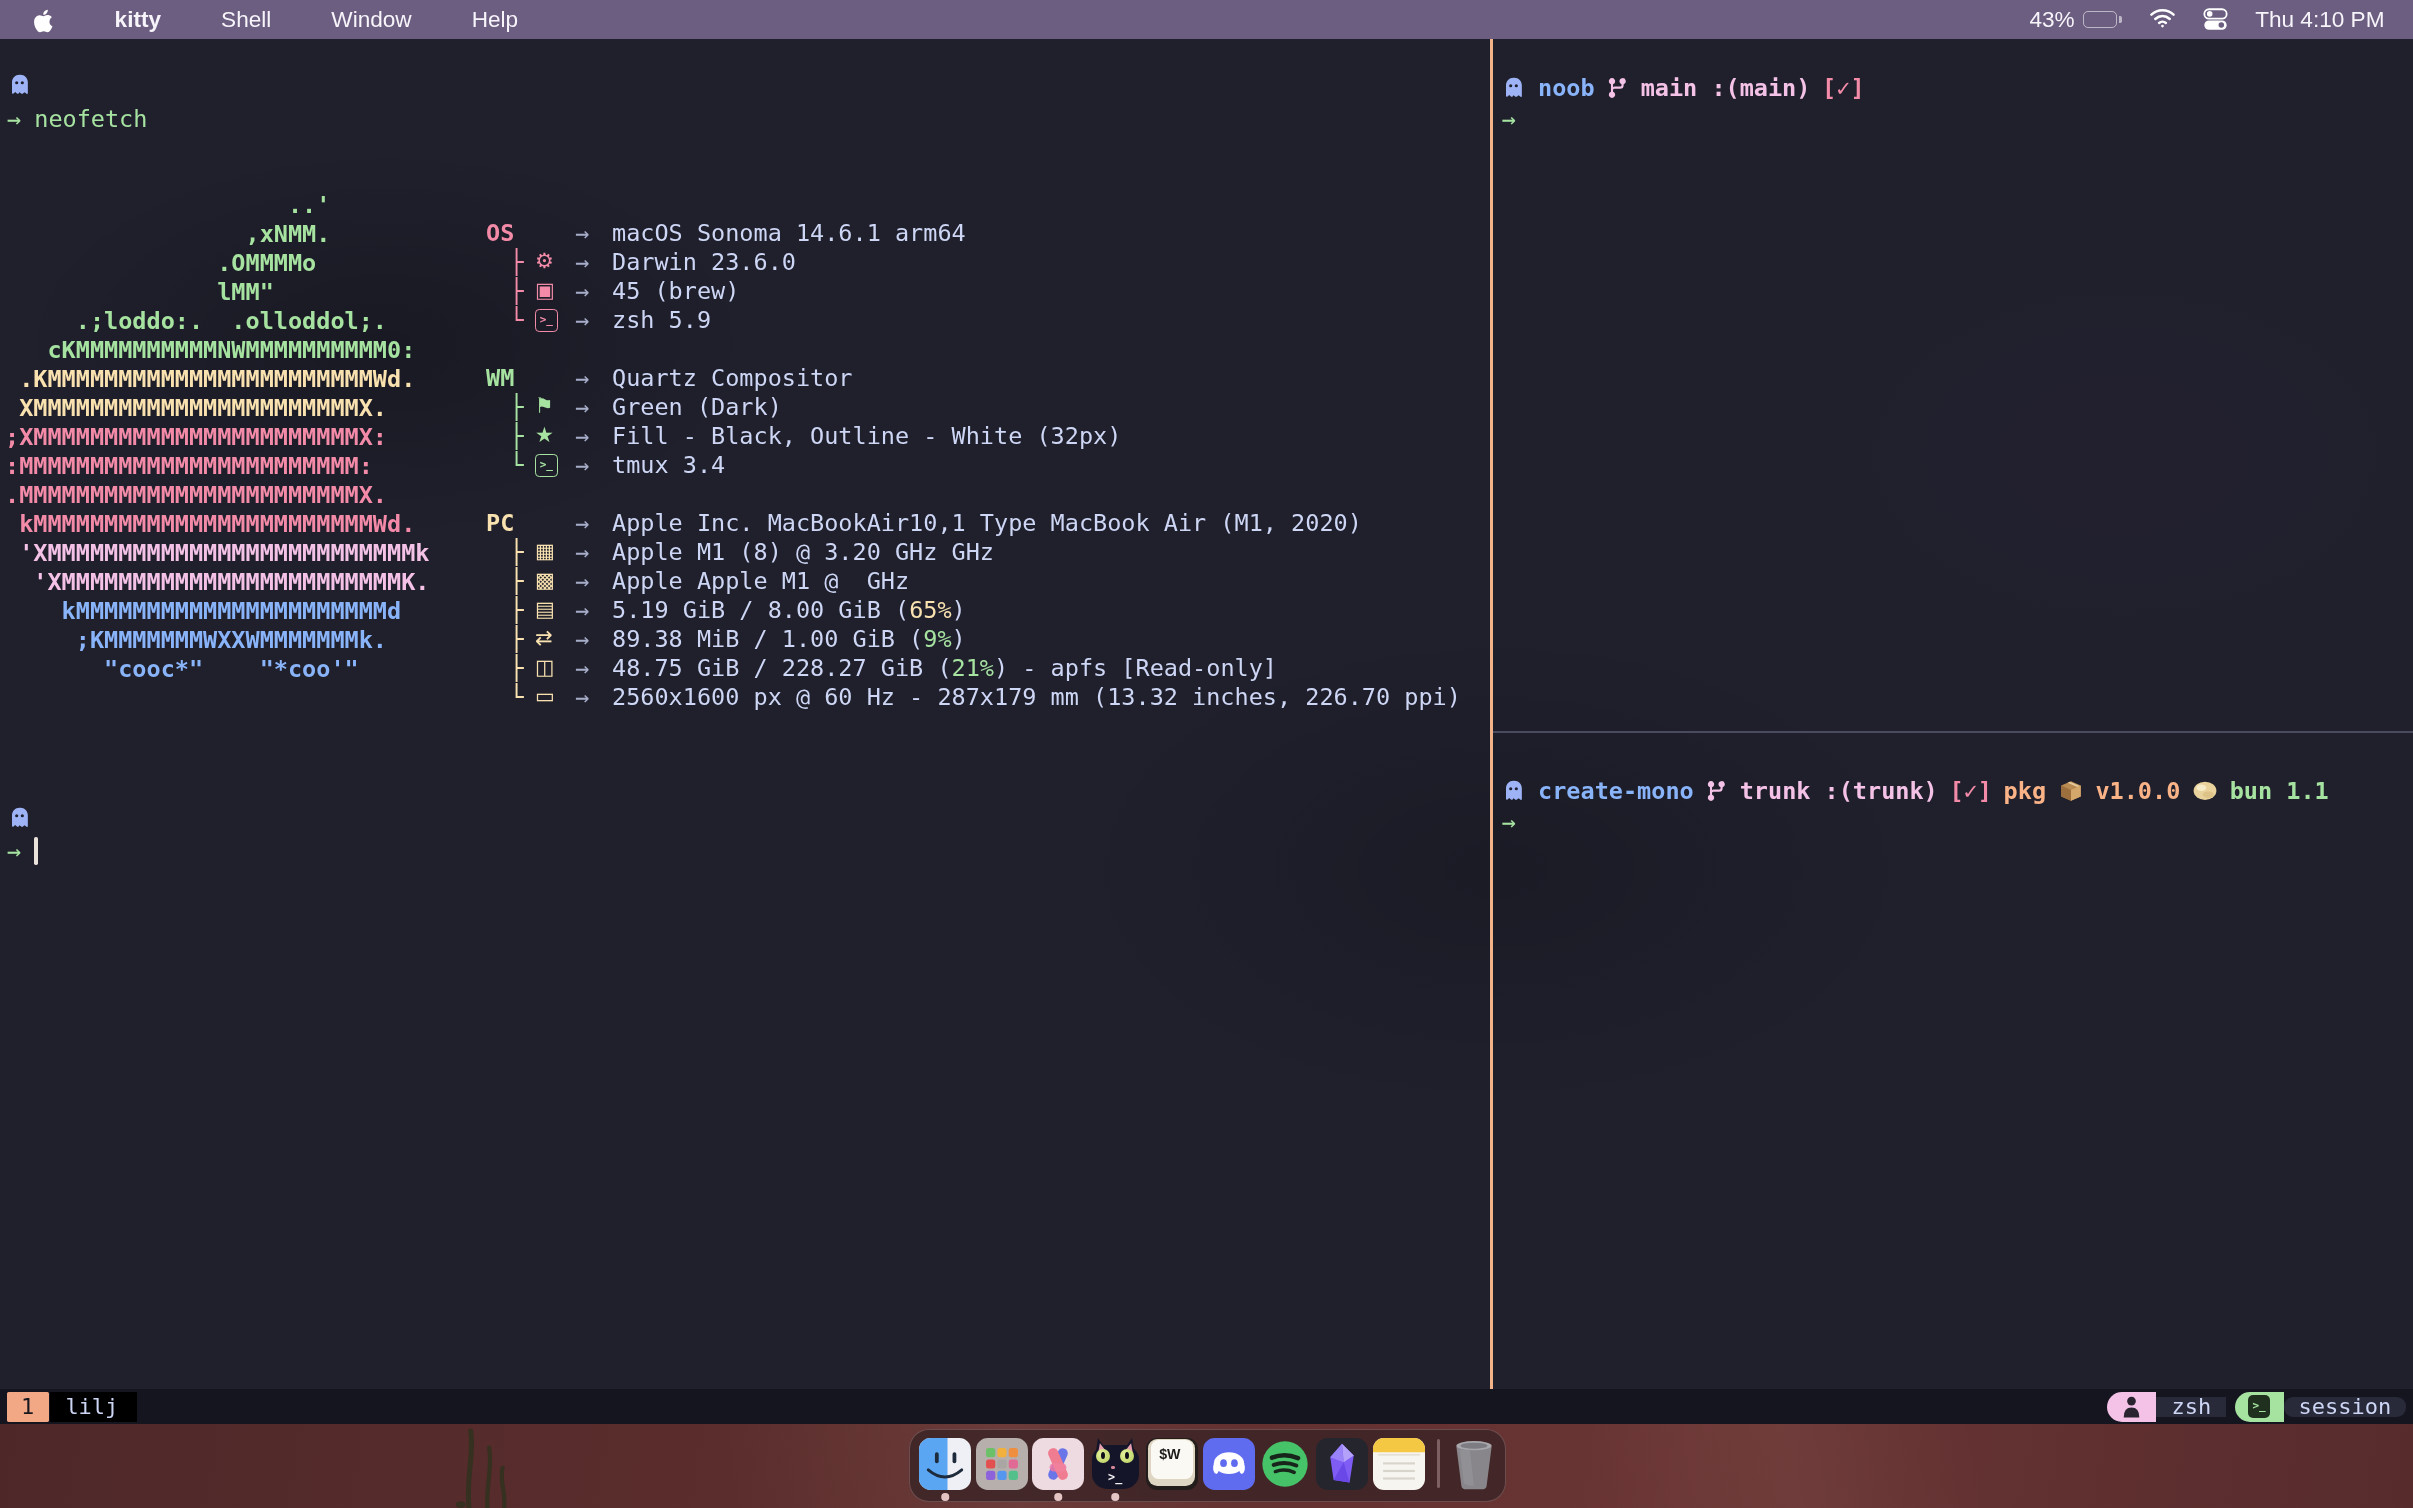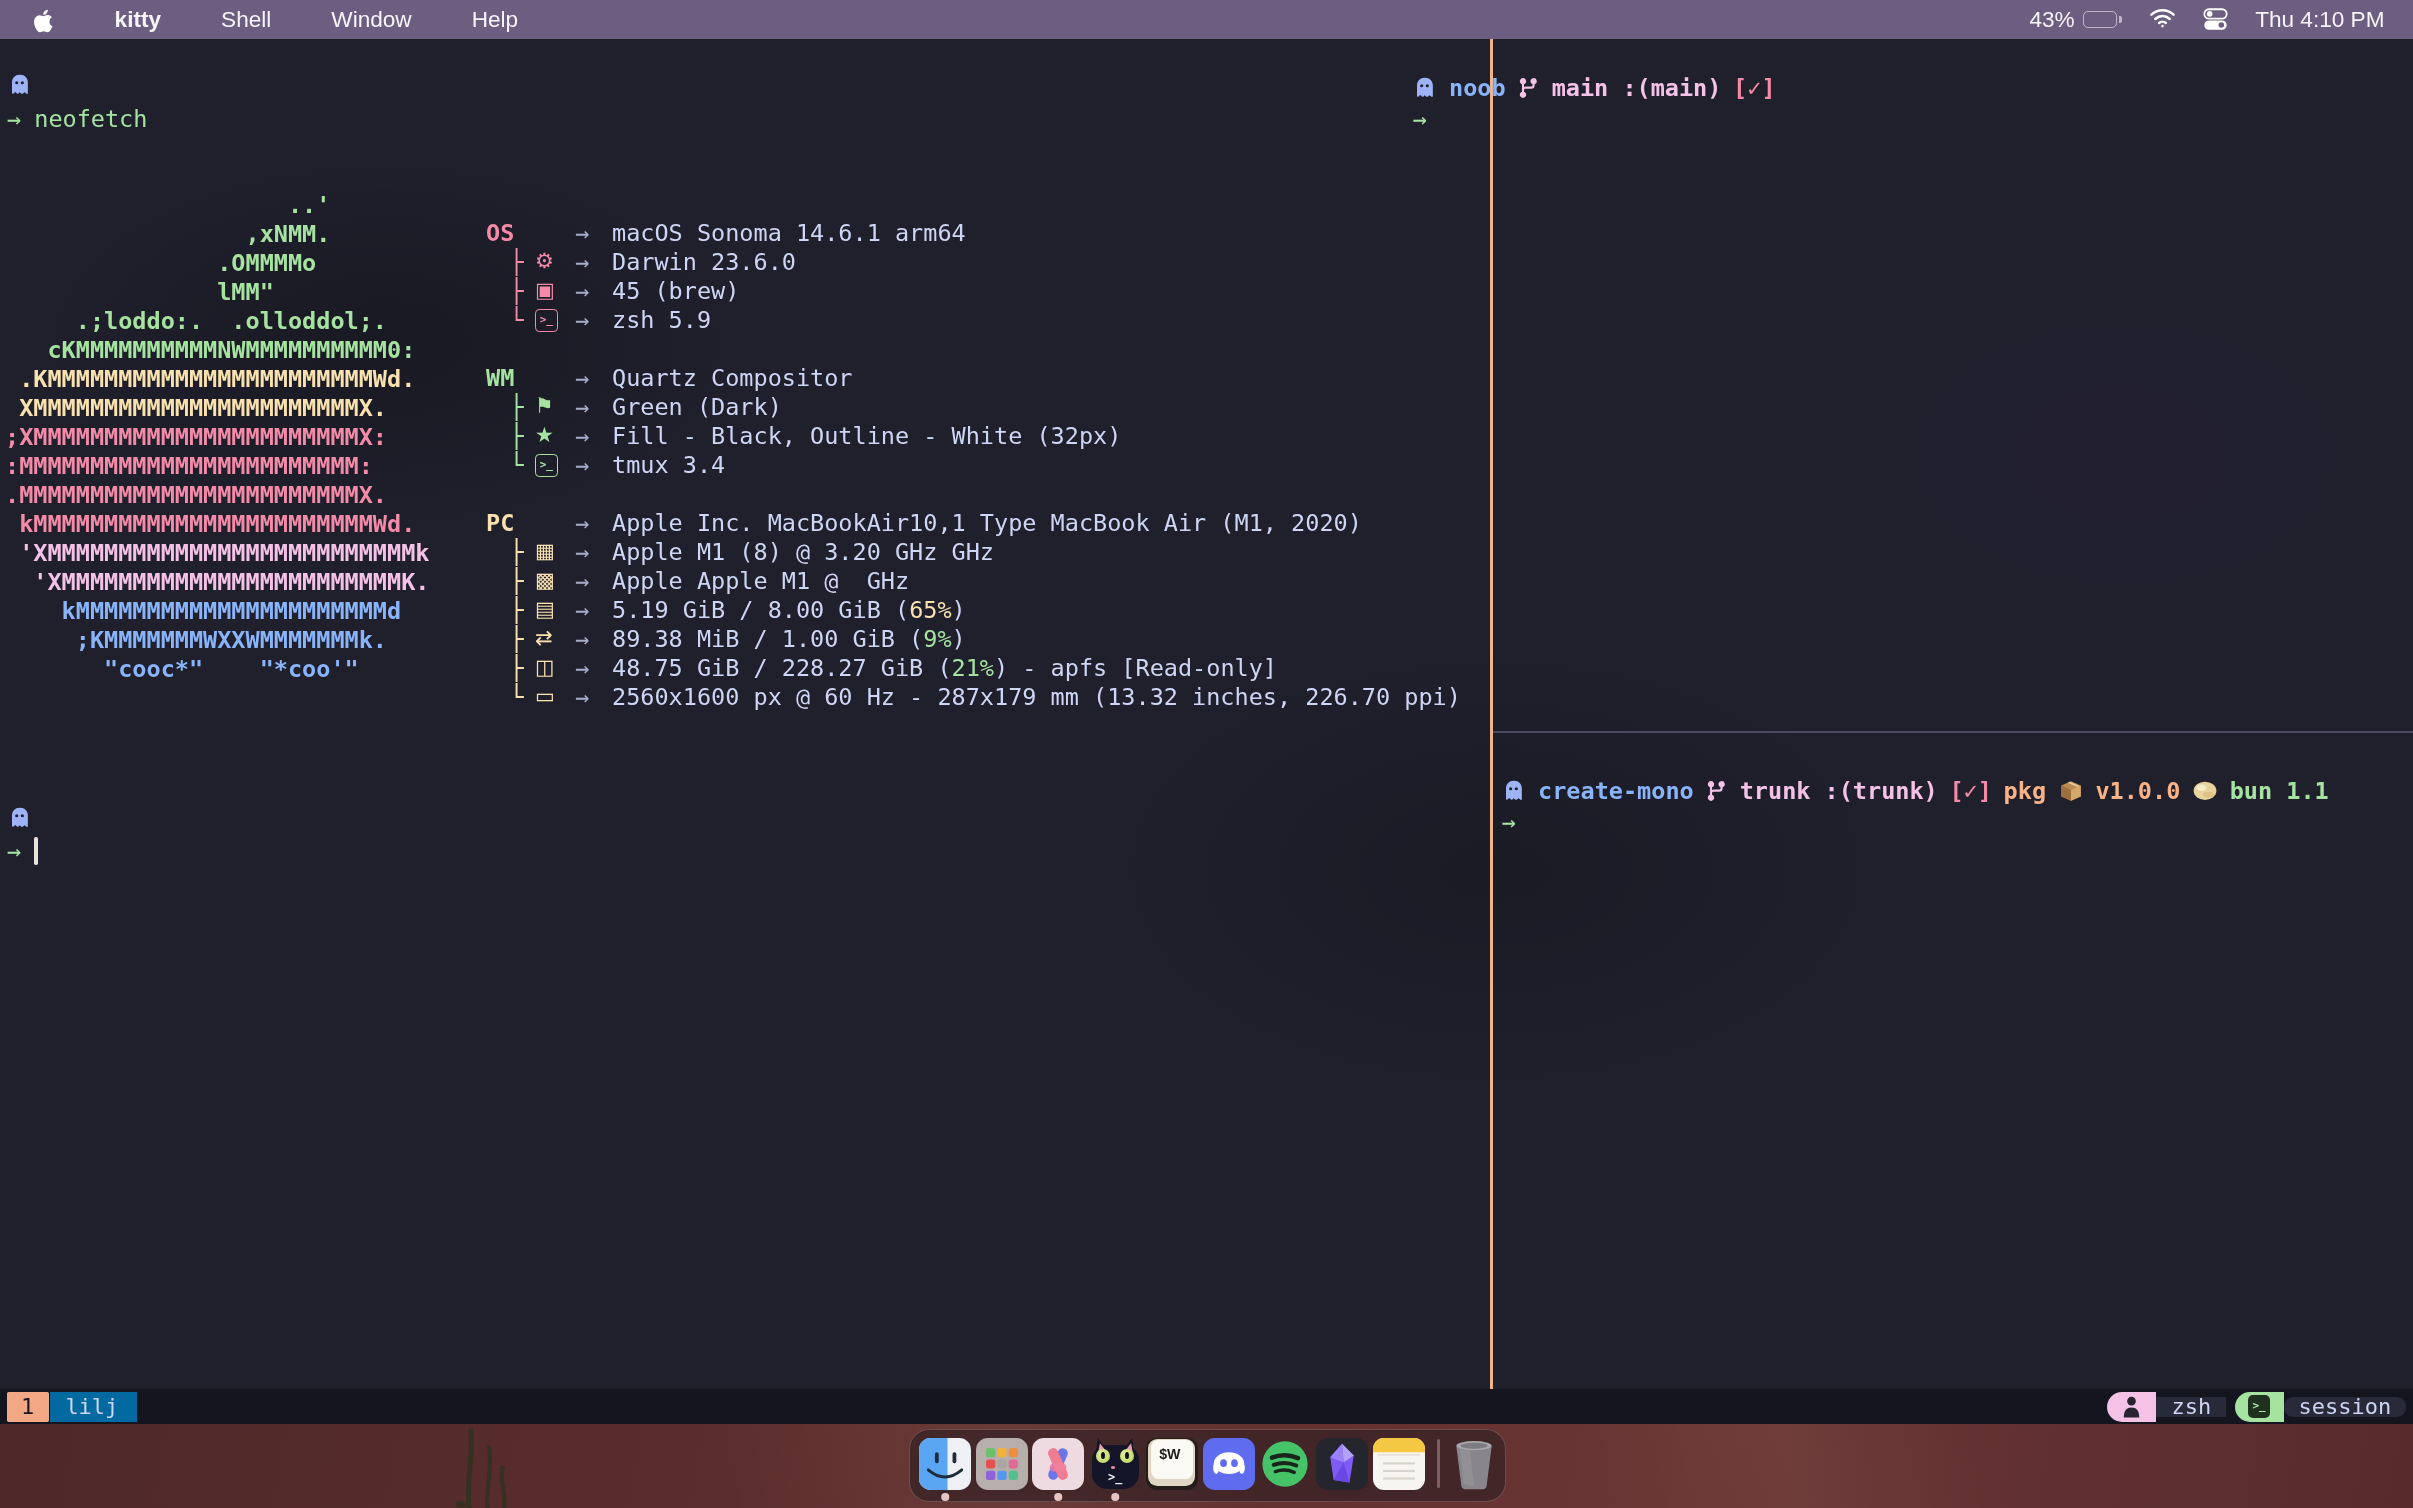--- a/index.html
+++ b/index.html
@@ -28,21 +28,21 @@
   
   .terminal { position:absolute; top:39px; left:0; width:2413px; height:1385px;
     background:
       radial-gradient(536px 285px at 16% 22%, rgba(0,0,0,.22), transparent 70%),
       radial-gradient(620px 352px at 62% 60%, rgba(0,0,0,.16), transparent 70%),
       radial-gradient(419px 268px at 88% 30%, rgba(40,30,50,.25), transparent 70%),
       #20202d;
     font-family:"DejaVu Sans Mono", monospace; font-size:23.5px; color:#cdd6f4; }
 
   .pane-left  { position:absolute; left:0; top:0; width:1491px; height:1350px; }
-  .pane-rt    { position:absolute; left:1404px; top:0;    right:0; height:693px; padding:34px 0 0 8.4px; }
+  .pane-rt    { position:absolute; left:1493px; top:0;    right:0; height:693px; padding:34px 0 0 8.4px; }
   .pane-rb    { position:absolute; left:1493px; top:695px; right:0; bottom:35px; padding:42px 0 0 8.4px; }
   .divider-v  { position:absolute; left:1490px; top:0; width:2.5px; height:1350px; background:#f3b388; }
   .divider-h  { position:absolute; left:1493px; right:0; top:692px; height:1.7px; background:#4a4b5e; }
 
   .p1 { position:absolute; left:6.7px; top:32px; height:29px; }
   .p2 { position:absolute; left:6.7px; top:65px; height:29px; display:flex; align-items:center; gap:13.4px; }
   .p3g { position:absolute; left:6.7px; top:765px; height:29px; }
   .p3 { position:absolute; left:6.7px; top:797px; height:29px; display:flex; align-items:center; gap:13.4px; }
   .green { color:#a6e3a1; }
   .cursor-beam { width:4.2px; height:28px; background:#ece2dc; border-radius:1.7px; }
@@ -61,21 +61,21 @@
   .irow .val { position:absolute; left:126px; }
 
   .pline { display:flex; align-items:center; gap:11.7px; height:29px; margin-bottom:2.5px; }
   .pline .picon { display:inline-flex; align-items:center; }
 
   
   .statusbar { position:absolute; left:0; bottom:0; width:100%; height:35px; background:#15151f;
     display:flex; align-items:center; font-family:"DejaVu Sans Mono", monospace; font-size:22px; }
   .sb-index { margin-left:6.7px; width:42px; height:30px; background:#f2a884; color:#16161f;
     display:flex; align-items:center; justify-content:center; border-radius:1.7px; }
-  .sb-name { height:30px; background:#0369a1; color:#cdd6f4; display:flex; align-items:center;
+  .sb-name { height:30px; background:#000000; color:#cdd6f4; display:flex; align-items:center;
     padding:0 18.4px 0 15px; margin-left:1.7px; }
   .sb-right { margin-left:auto; display:flex; align-items:center; margin-right:5px; }
   .sb-pill { width:49px; height:30px; border-radius:15px 0 0 15px; display:flex; align-items:center; justify-content:center; }
   .sb-pill.pink { background:#f5c2e7; }
   .sb-pill.grn  { background:#a6e3a1; }
   .sb-label { height:20px; background:#282939; color:#cdd6f4; display:flex; align-items:center; padding:0 15px; margin-right:8.4px; }
   .termbox { width:22.6px; height:22.6px; background:#20301f; border-radius:5px;
     font:bold 11px/21px "DejaVu Sans Mono", monospace; color:#a6e3a1; text-align:center; }
 
   

